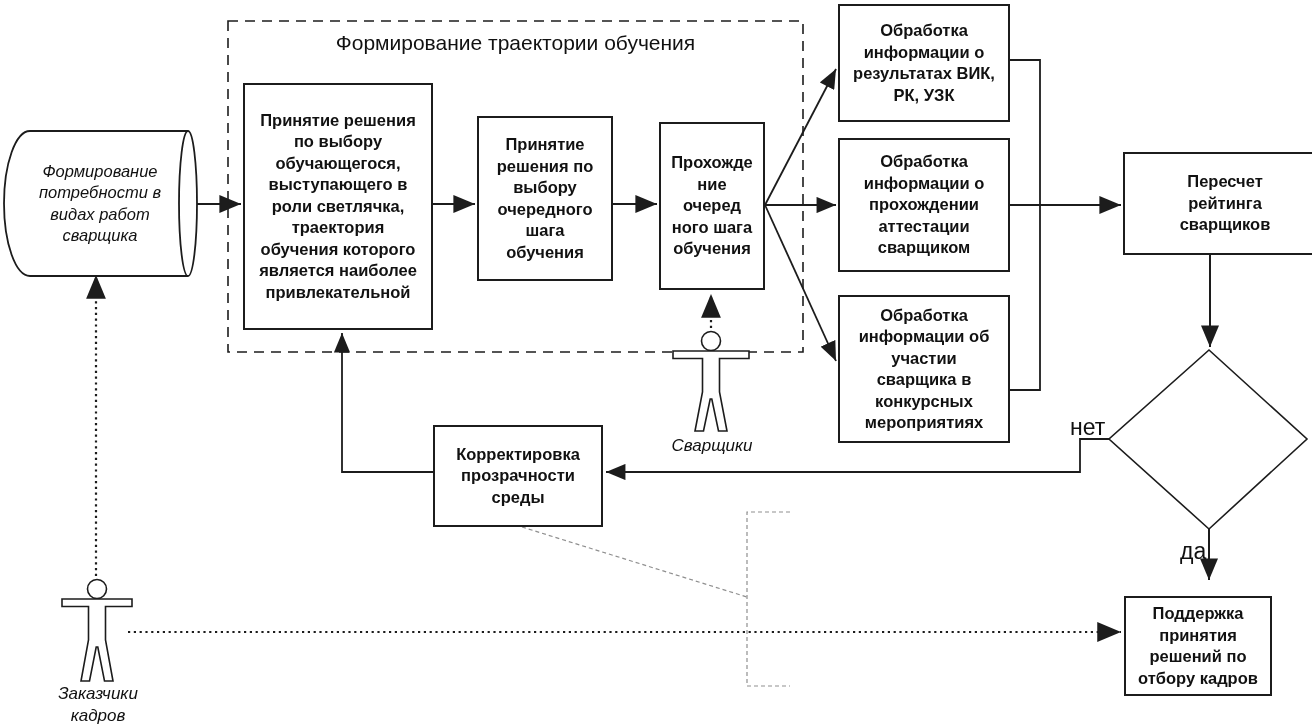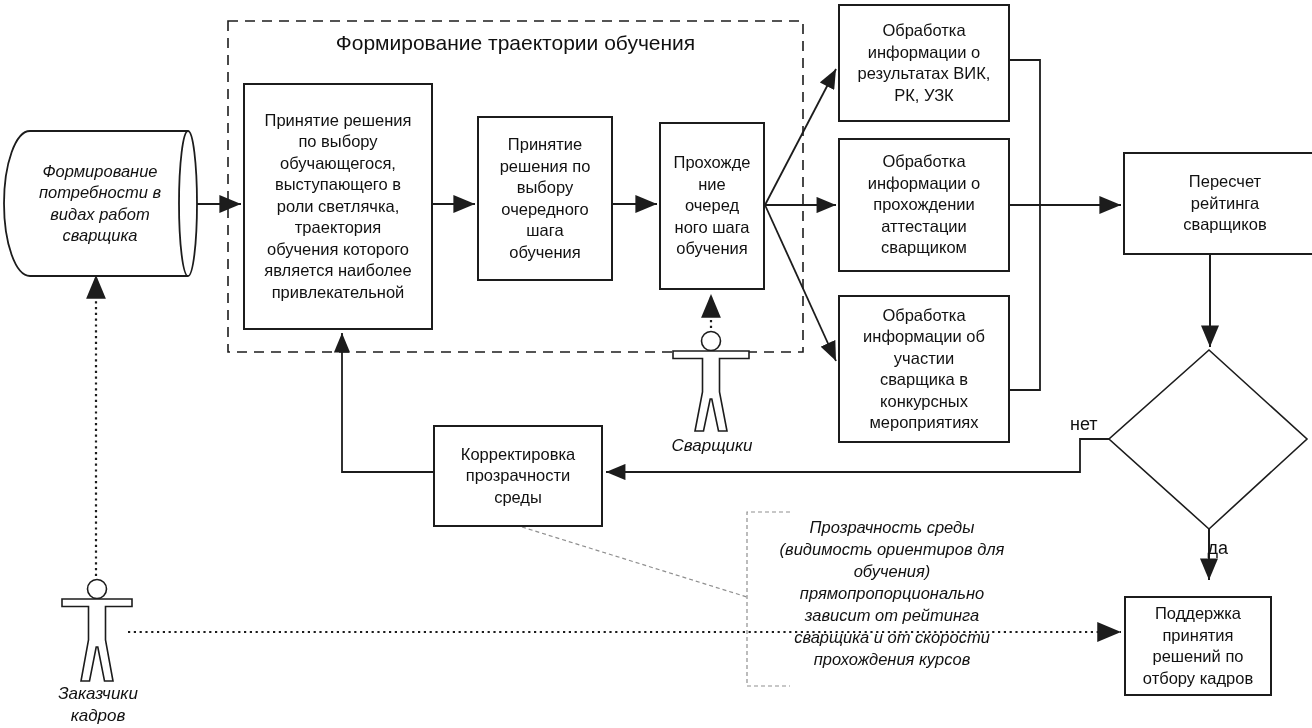--- a/index.html
+++ b/index.html
@@ -5,32 +5,33 @@
   html,body{margin:0;padding:0;background:#fff;}
   .canvas{
     position:relative;width:1312px;height:728px;background:#ffffff;
     font-family:"Liberation Sans",sans-serif;color:#111;overflow:hidden;border-radius:29px;
   }
   svg.layer{position:absolute;left:0;top:0;width:1312px;height:728px;}
   .node{
     position:absolute;border:2px solid #1c1c1c;background:#fff;
     display:flex;align-items:center;justify-content:center;
     box-sizing:border-box;
+    font-weight:bold;
   }
   .node span, .plain span{
     white-space:pre-line;text-align:center;display:block;
     font-size:16.5px;line-height:21.5px;color:#111;
   }
   .plain{position:absolute;display:flex;align-items:center;justify-content:center;font-style:italic;}
   .region-title{
     position:absolute;text-align:center;font-size:21px;color:#111;
   }
   .note-text span{font-size:16.5px;line-height:22px;}
   .actor-label span{font-size:17px;line-height:22px;}
-  .edge-label{position:absolute;font-size:18px;color:#111;}
+  .edge-label{position:absolute;font-size:23px;color:#111;}
 </style>
 </head>
 <body>
 
 <div class="canvas">
 
   <svg class="layer" viewBox="0 0 1312 728" xmlns="http://www.w3.org/2000/svg">
     <defs>
       <marker id="arr" viewBox="0 0 12 10" refX="12" refY="5" markerWidth="11" markerHeight="9" orient="auto">
         <path d="M0,0 L12,5 L0,10 Z" fill="#1c1c1c"></path>
@@ -142,31 +143,22 @@
 отбору кадров</span>
   </div>
   <div class="node" style="left:433px;top:425px;width:170px;height:102px">
     <span>Корректировка
 прозрачности
 среды</span>
   </div>
 
 
   <div class="edge-label" style="left:1070px;top:414px">нет</div>
-  <div class="edge-label" style="left:1180px;top:538px;width:48px;text-align:right">да</div>
+  <div class="edge-label" style="left:1180px;top:538px;width:48px;text-align:left">да</div>
 
-  <div class="plain note-text" style="left:742px;top:510px;width:300px;height:165px">
-    <span>Прозрачность среды
-(видимость ориентиров для
-обучения)
-прямопропорционально
-зависит от рейтинга
-сварщика и от скорости
-прохождения курсов</span>
-  </div>
 
   <div class="plain actor-label" style="left:652px;top:434px;width:120px;height:24px">
     <span>Сварщики</span>
   </div>
   <div class="plain actor-label" style="left:38px;top:682px;width:120px;height:46px">
     <span>Заказчики
 кадров</span>
   </div>
 
 </div>

